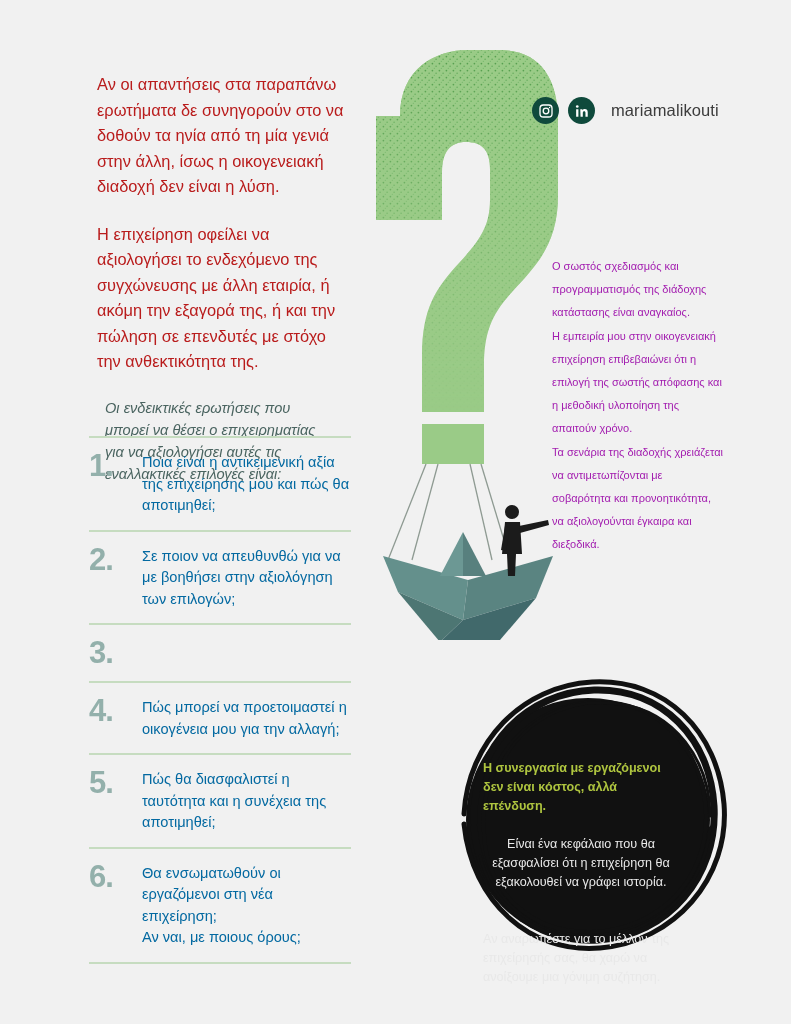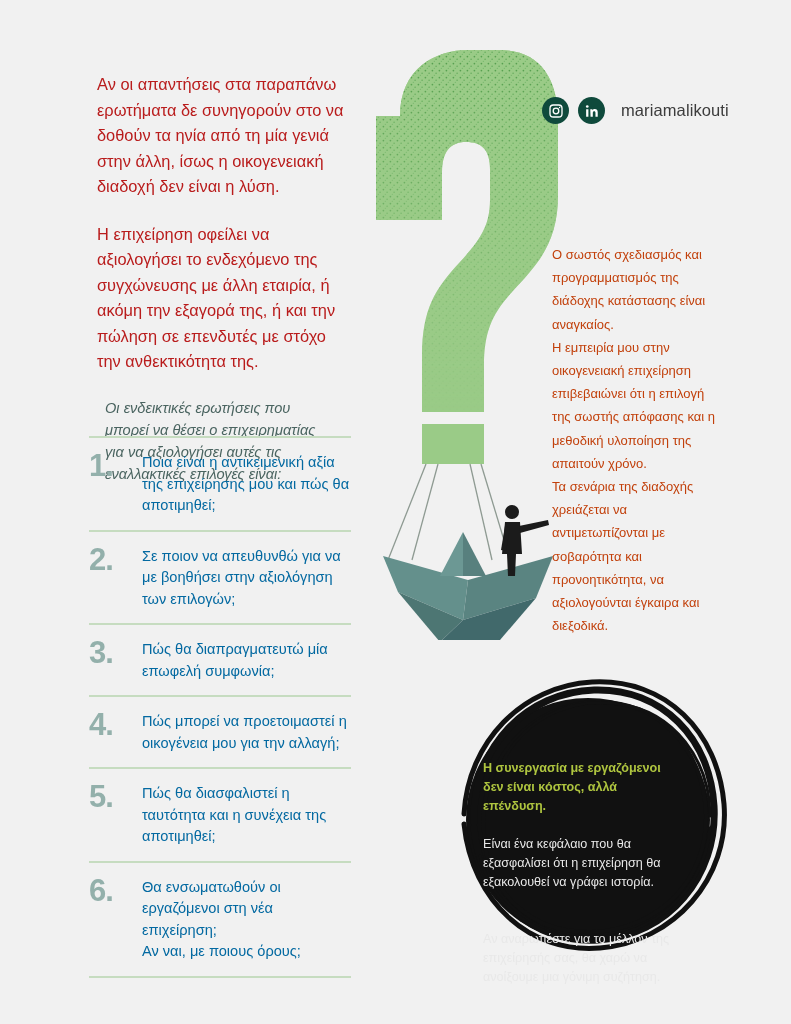--- a/index.html
+++ b/index.html
@@ -30,21 +30,20 @@
 
   
   #social {
     position: absolute;
     left: 532px;
     top: 97px;
     display: flex;
     align-items: center;
     gap: 9px;
     z-index: 6;
-    margin-left: 10px;
   }
   .social-icon {
     width: 27px;
     height: 27px;
     border-radius: 50%;
     background: #0f4a3c;
     display: flex;
     align-items: center;
     justify-content: center;
   }
@@ -112,25 +111,25 @@
     line-height: 21.5px;
     color: #0369a1;
     white-space: pre-line;
     padding-top: 2px;
   }
 
   
   #right-col {
     position: absolute;
     left: 552px;
-    top: 243px;
+    top: 255px;
     width: 172px;
-    font-size: 13px;
+    font-size: 11px;
     line-height: 23.2px;
-    color: #c2410c;
+    color: #a21caf;
     white-space: pre-line;
   }
 
   
   #circle-block {
     position: absolute;
     left: 442px;
     top: 672px;
     width: 292px;
     height: 292px;
@@ -149,21 +148,21 @@
     color: #e8e8e8;
     z-index: 3;
     white-space: pre-line;
   }
   #circle-text-highlight {
     color: #aec43f;
     font-weight: bold;
     display: block;
     white-space: pre-line;
   }
-  #circle-text-rest { display:block; white-space: pre-line; }
+  #circle-text-rest { display:block; white-space: pre-line; text-align: center; }
   #circle-text-second {
     display: block;
     margin-top: 19px;
     white-space: pre-line;
   }
 </style>
 </head>
 <body>
 
 <div id="page">
@@ -293,21 +292,20 @@
 
     <div class="q-divider"></div>
     <div class="q-item">
       <div class="q-num">2.</div>
       <div class="q-text">Σε ποιον να απευθυνθώ για να με βοηθήσει στην αξιολόγηση των επιλογών;</div>
     </div>
 
     <div class="q-divider"></div>
     <div class="q-item">
       <div class="q-num">3.</div>
-      <div class="q-text">Πώς θα διαπραγματευτώ μία επωφελή συμφωνία;</div>
     </div>
 
     <div class="q-divider"></div>
     <div class="q-item">
       <div class="q-num">4.</div>
       <div class="q-text">Πώς μπορεί να προετοιμαστεί η οικογένεια μου για την αλλαγή;</div>
     </div>
 
     <div class="q-divider"></div>
     <div class="q-item">

